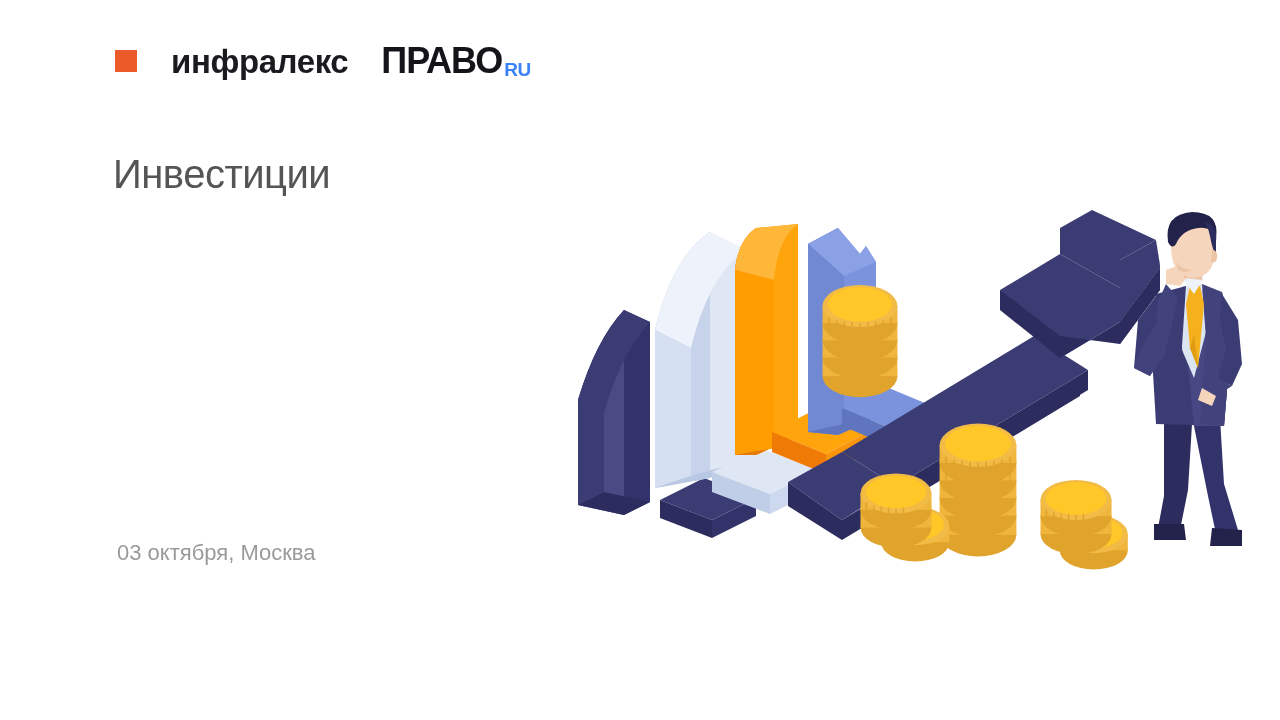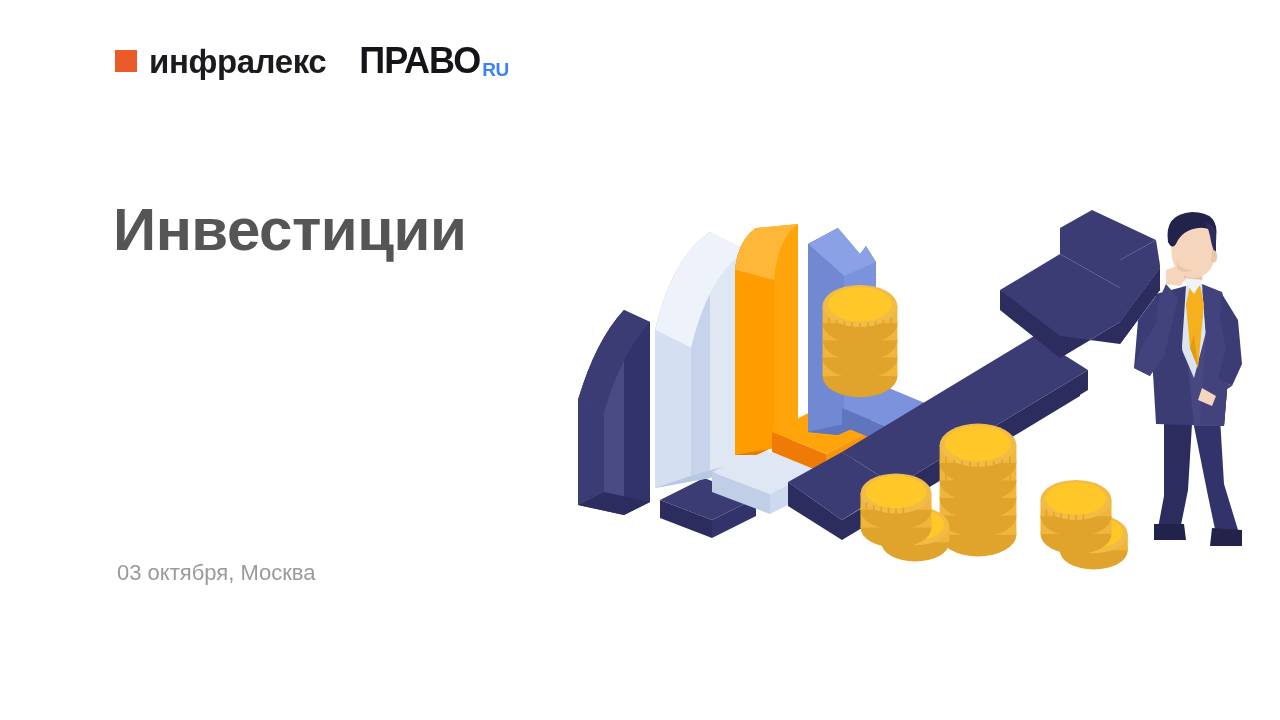--- a/index.html
+++ b/index.html
@@ -15,21 +15,21 @@
     background:#ffffff;
   }
 
   
   .logo-row {
     position:absolute;
     left:115px; top:43px;
     display:flex; align-items:center;
   }
   .logo-infralex {
-    display:flex; align-items:center;
+    display:flex; align-items:center;gap:22px;
   }
   .logo-square {
     width:22px; height:22px;
     background:#ea5b29;
     margin-right:12px;
     flex:0 0 auto;
   }
   .logo-infralex-text {
     font-size:33px;
     font-weight:bold;
@@ -56,33 +56,32 @@
     margin-left:2px;
     margin-top:-2px;
     letter-spacing:-0.5px;
   }
 
   
   .title {
     position:absolute;
     left:113px; top:152px;
     width:470px;
-    font-size:60px;
-    font-weight:bold;
+    font-size:40px;
+    font-weight:normal;
     line-height:1.12;
     color:#555555;
     letter-spacing:-0.5px;
-    margin-top:44px;
   }
   .title .tl { display:block; }
 
   
   .date {
     position:absolute;
-    left:117px; top:560px;
+    left:117px; top:540px;
     font-size:22px;
     color:#9a9a9a;
     font-weight:normal;
     text-align:right;
   }
 
   
   .illustration {
     position:absolute;
     left:560px; top:210px;

